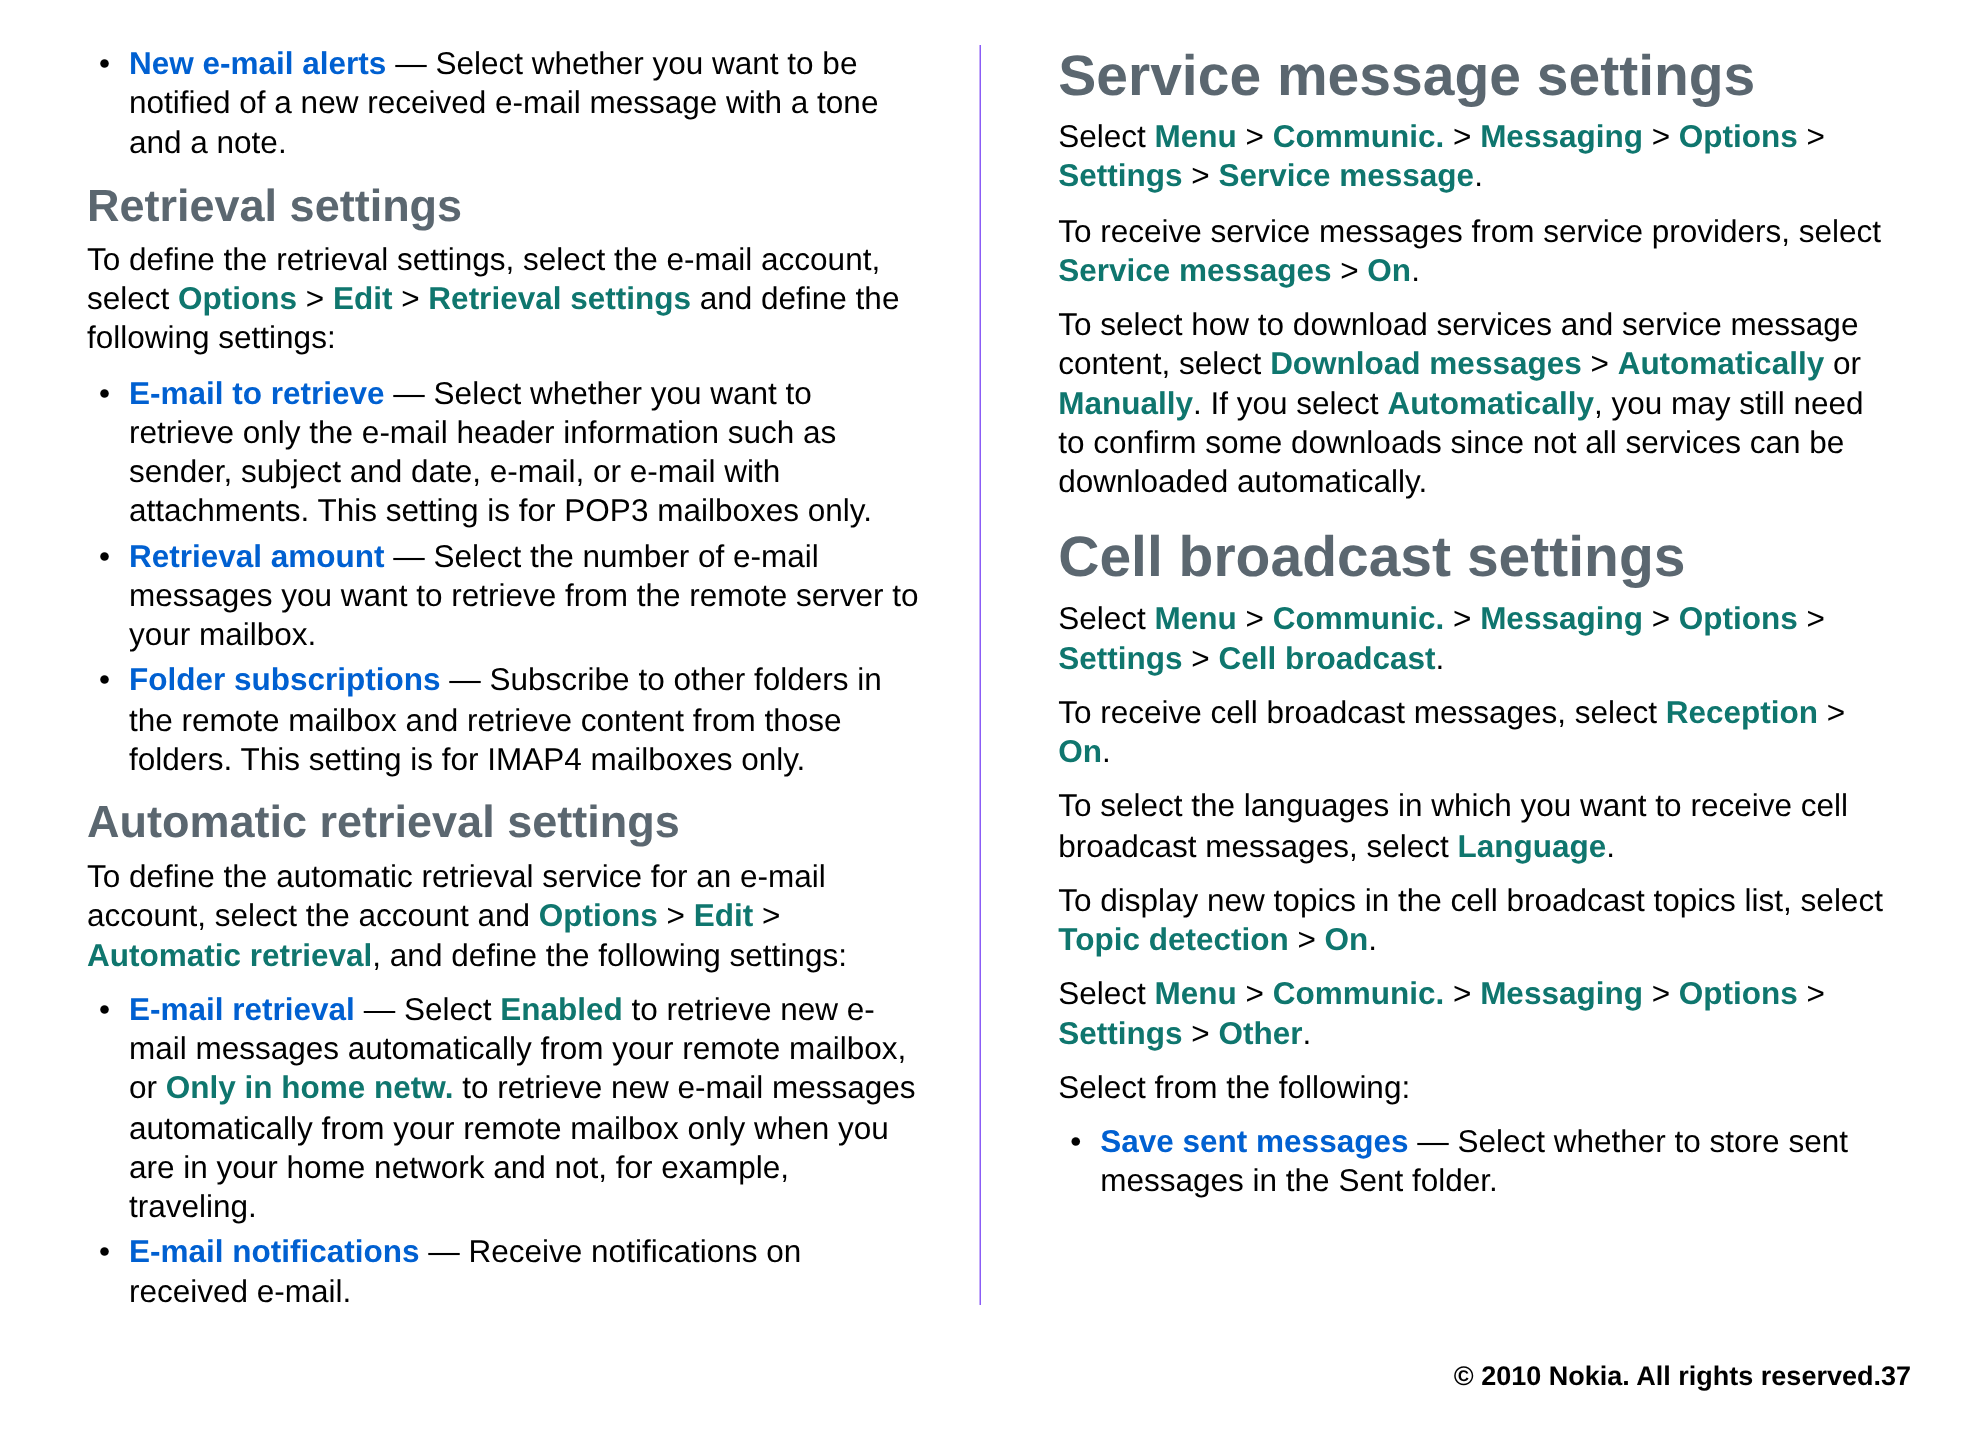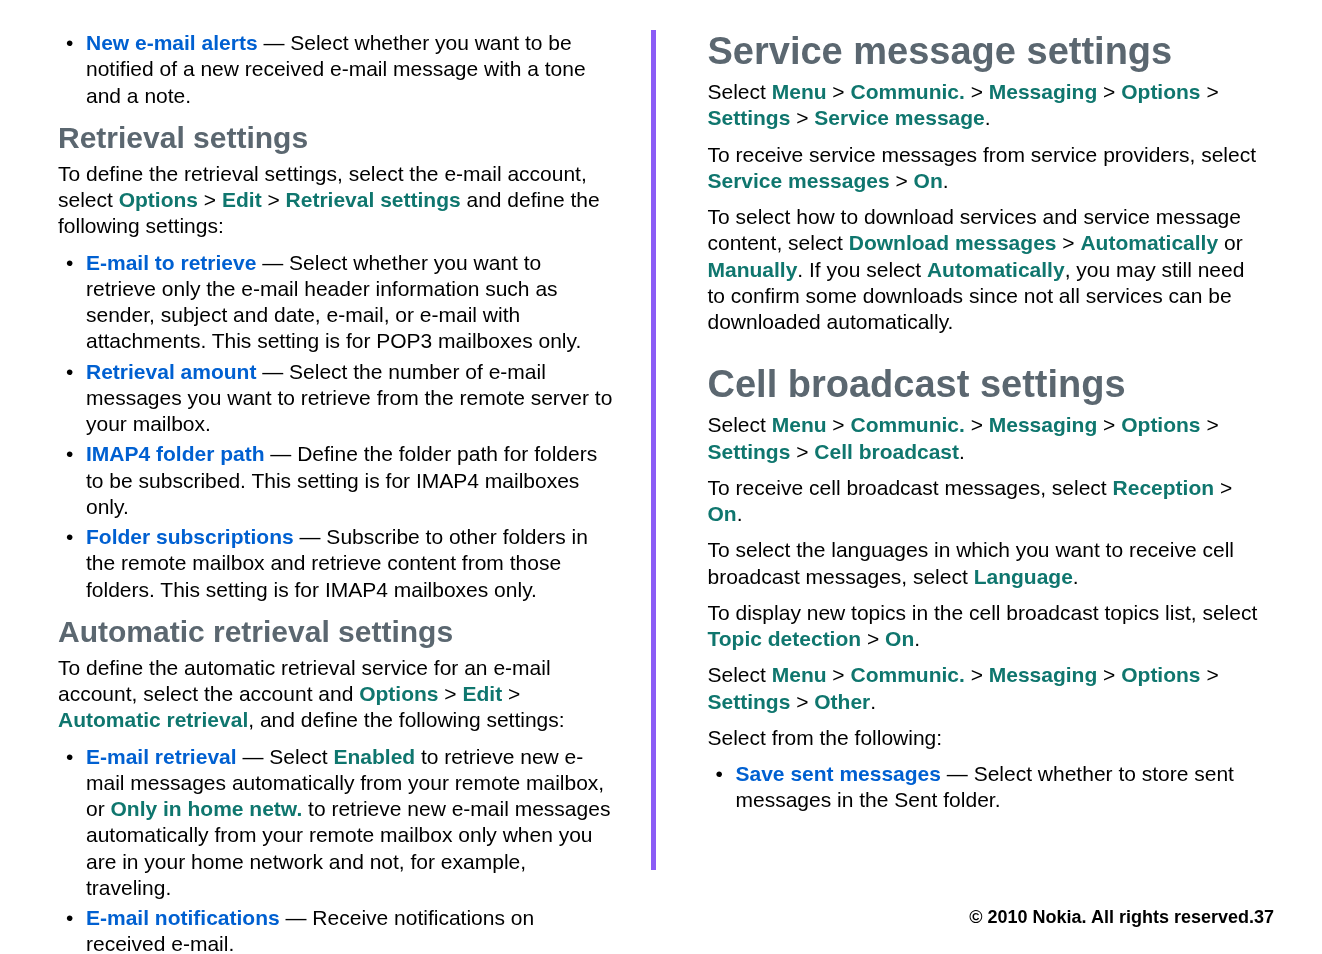--- a/index.html
+++ b/index.html
@@ -15,21 +15,21 @@
   .cols{
     display:flex;
     gap:24px;
     height:840px;
   }
   .col{
     flex:1 1 50%;
     position:relative;
     padding:0 10px;
   }
-  .col.left{border-right:5px solid #8b5cf6;padding-right:36px;}
+  .col.left{border-right:1px solid #8b5cf6;padding-right:36px;}
   .col.right{padding-left:28px;}
   p{margin:0 0 10px 0;font-size:21px;line-height:1.25;}
   ul{list-style:none;margin:0 0 12px 0;padding:0;}
   li{
     position:relative;
     padding-left:28px;
     font-size:21px;
     line-height:1.25;
     margin-bottom:4px;
   }
@@ -79,21 +79,20 @@
       </li>
     </ul>
 
     <h2 class="sub">Retrieval settings</h2>
     <p>
       <span>To define the retrieval settings, select the e-mail account, select </span><span class="link">Options</span><span class="gt"> &gt; </span><span class="link">Edit</span><span class="gt"> &gt; </span><span class="link">Retrieval settings</span><span> and define the following settings:</span>
     </p>
     <ul>
       <li><span class="term">E-mail to retrieve</span><span> — Select whether you want to retrieve only the e-mail header information such as sender, subject and date, e-mail, or e-mail with attachments. This setting is for POP3 mailboxes only.</span></li>
       <li><span class="term">Retrieval amount</span><span> — Select the number of e-mail messages you want to retrieve from the remote server to your mailbox.</span></li>
-      <li><span class="term">IMAP4 folder path</span><span> — Define the folder path for folders to be subscribed. This setting is for IMAP4 mailboxes only.</span></li>
       <li><span class="term">Folder subscriptions</span><span> — Subscribe to other folders in the remote mailbox and retrieve content from those folders. This setting is for IMAP4 mailboxes only.</span></li>
     </ul>
 
     <h2 class="sub">Automatic retrieval settings</h2>
     <p>
       <span>To define the automatic retrieval service for an e-mail account, select the account and </span><span class="link">Options</span><span class="gt"> &gt; </span><span class="link">Edit</span><span class="gt"> &gt; </span><span class="link">Automatic retrieval</span><span>, and define the following settings:</span>
     </p>
     <ul>
       <li>
         <span class="term">E-mail retrieval</span><span> — Select </span><span class="link">Enabled</span><span> to retrieve new e-mail messages automatically from your remote mailbox, or </span><span class="link">Only in home netw.</span><span> to retrieve new e-mail messages automatically from your remote mailbox only when you are in your home network and not, for example, traveling.</span>
@@ -109,21 +108,21 @@
     <p>
       <span>Select </span><span class="link">Menu</span><span class="gt"> &gt; </span><span class="link">Communic.</span><span class="gt"> &gt; </span><span class="link">Messaging</span><span class="gt"> &gt; </span><span class="link">Options</span><span class="gt"> &gt; </span><span class="link">Settings</span><span class="gt"> &gt; </span><span class="link">Service message</span>.
     </p>
     <p>
       <span>To receive service messages from service providers, select </span><span class="link">Service messages</span><span class="gt"> &gt; </span><span class="link">On</span>.
     </p>
     <p>
       <span>To select how to download services and service message content, select </span><span class="link">Download messages</span><span class="gt"> &gt; </span><span class="link">Automatically</span><span> or </span><span class="link">Manually</span><span>. If you select </span><span class="link">Automatically</span><span>, you may still need to confirm some downloads since not all services can be downloaded automatically.</span>
     </p>
 
-    <h1 class="big" style="margin-top:28px;">Cell broadcast settings</h1>
+    <h1 class="big" style="margin-top:16px;">Cell broadcast settings</h1>
     <p>
       <span>Select </span><span class="link">Menu</span><span class="gt"> &gt; </span><span class="link">Communic.</span><span class="gt"> &gt; </span><span class="link">Messaging</span><span class="gt"> &gt; </span><span class="link">Options</span><span class="gt"> &gt; </span><span class="link">Settings</span><span class="gt"> &gt; </span><span class="link">Cell broadcast</span>.
     </p>
     <p>
       <span>To receive cell broadcast messages, select </span><span class="link">Reception</span><span class="gt"> &gt; </span><span class="link">On</span>.
     </p>
     <p>
       <span>To select the languages in which you want to receive cell broadcast messages, select </span><span class="link">Language</span>.
     </p>
     <p>

